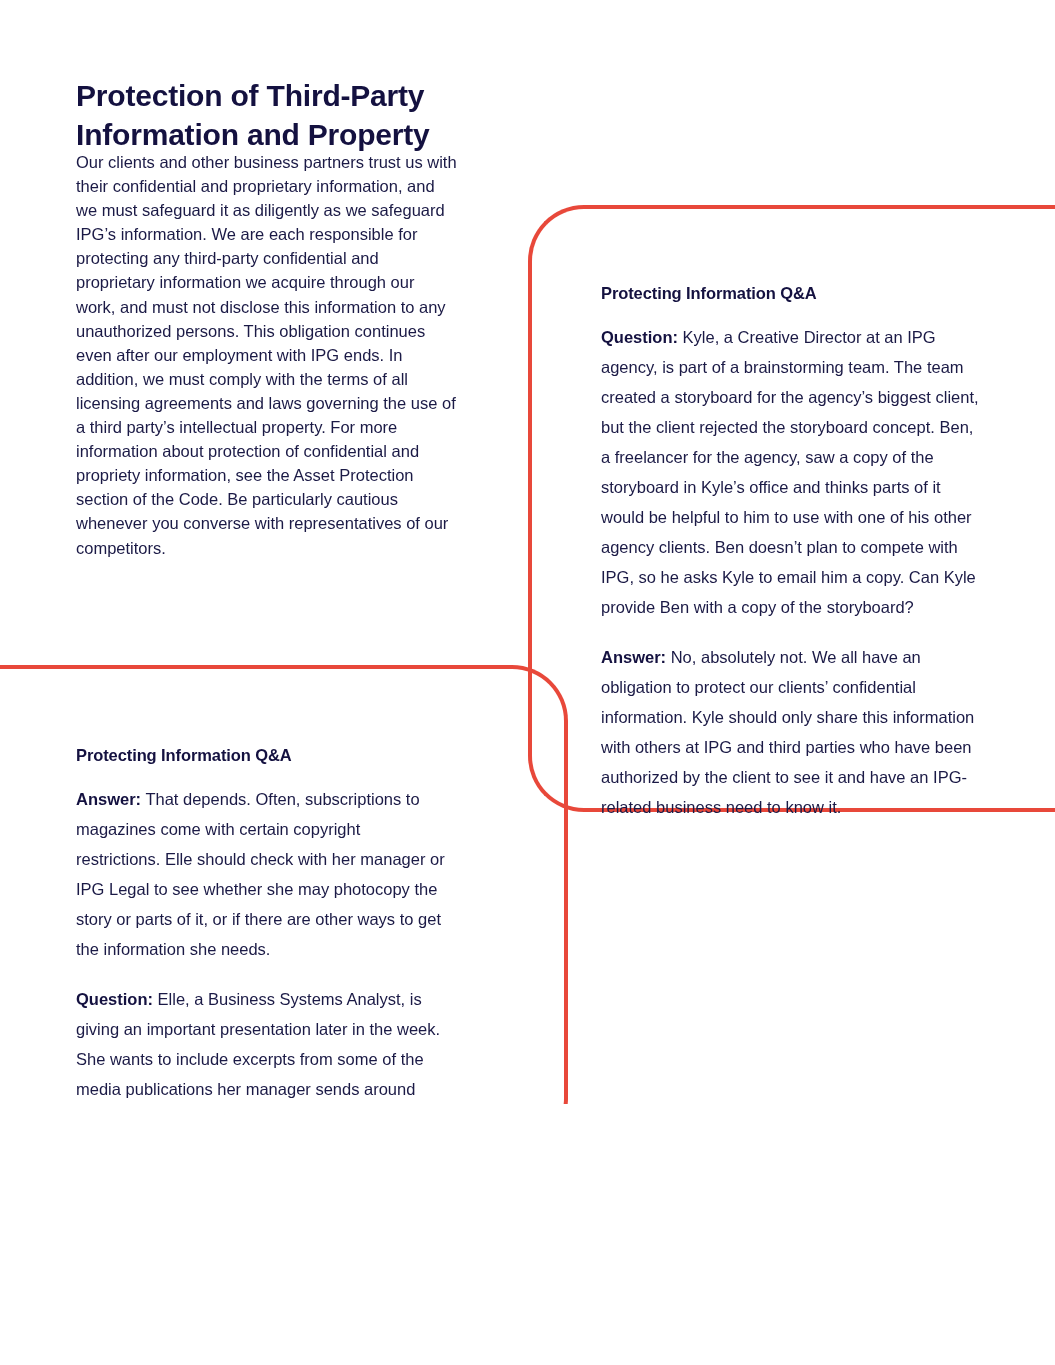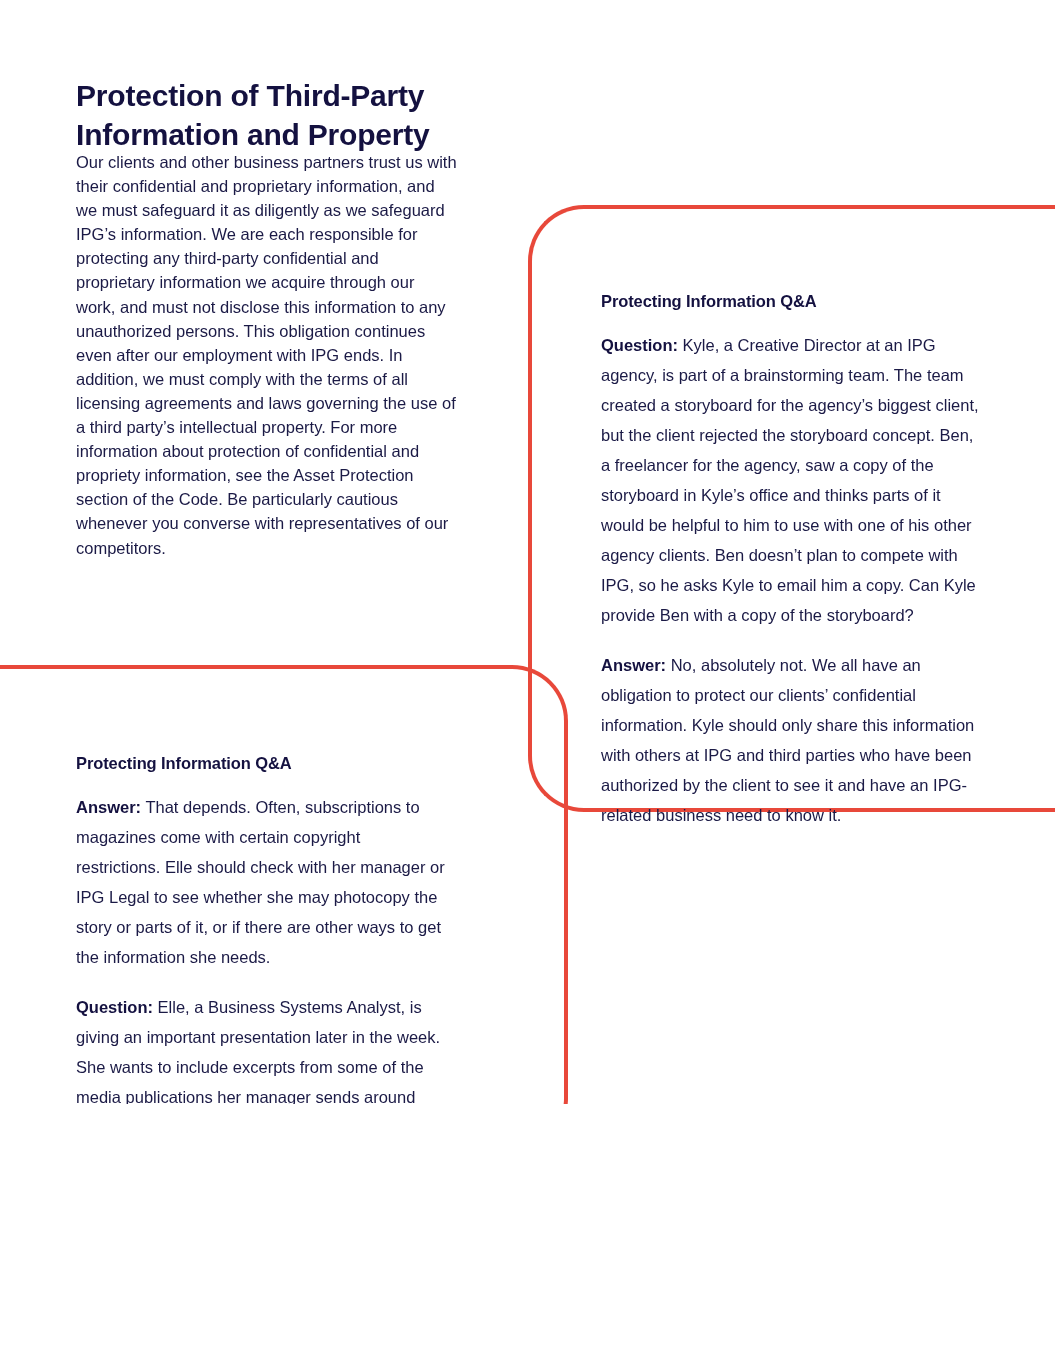--- a/index.html
+++ b/index.html
@@ -68,21 +68,21 @@
     font-size: 16.5px;
     line-height: 24.1px;
     color: #1B1A46;
   }
 
   .qa-block { position: absolute; }
   .qa-block-right { left: 601px; top: 278px; width: 380px; }
   .qa-block-left  { left: 76px;  top: 740px; width: 372px; }
 
   .qa-heading {
-    margin: 12px 0 18px 0;
+    margin: 4px 0 18px 0;
     font-size: 16.5px;
     line-height: 22px;
     font-weight: 700;
     color: #141140;
     letter-spacing: -0.1px;
   }
   .qa-para {
     margin: 0 0 20px 0;
     font-size: 16.5px;
     line-height: 30px;

